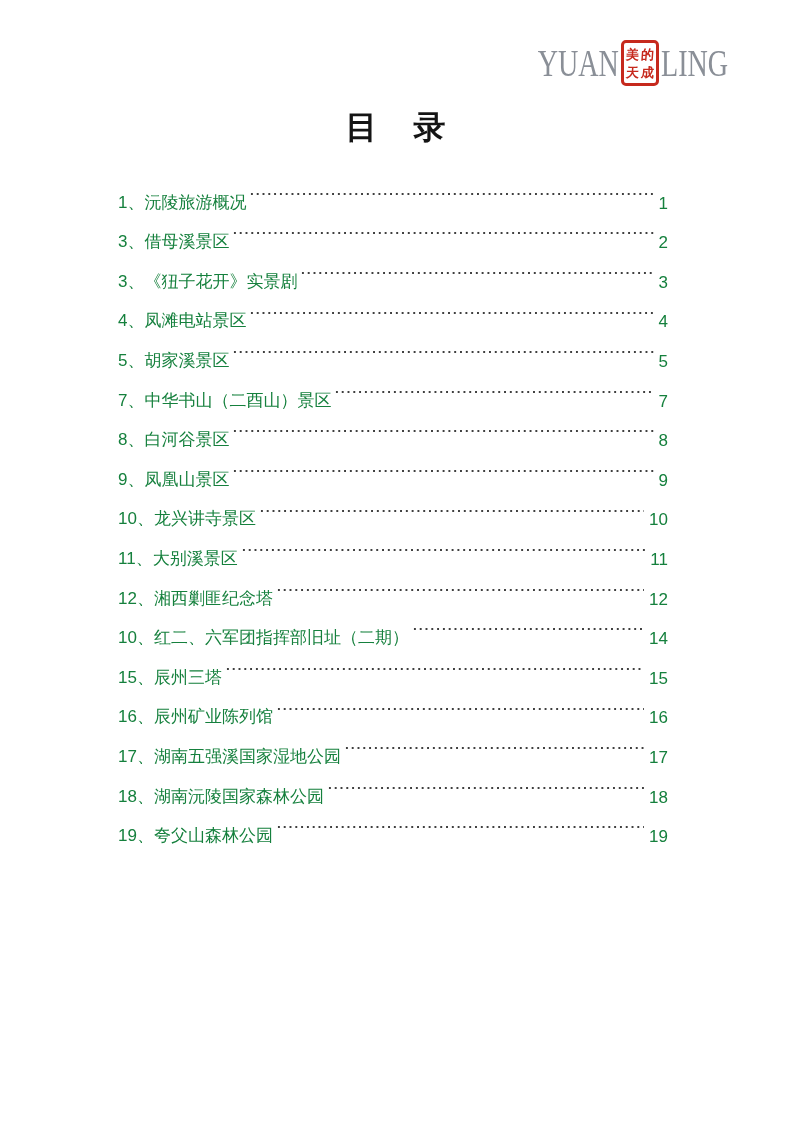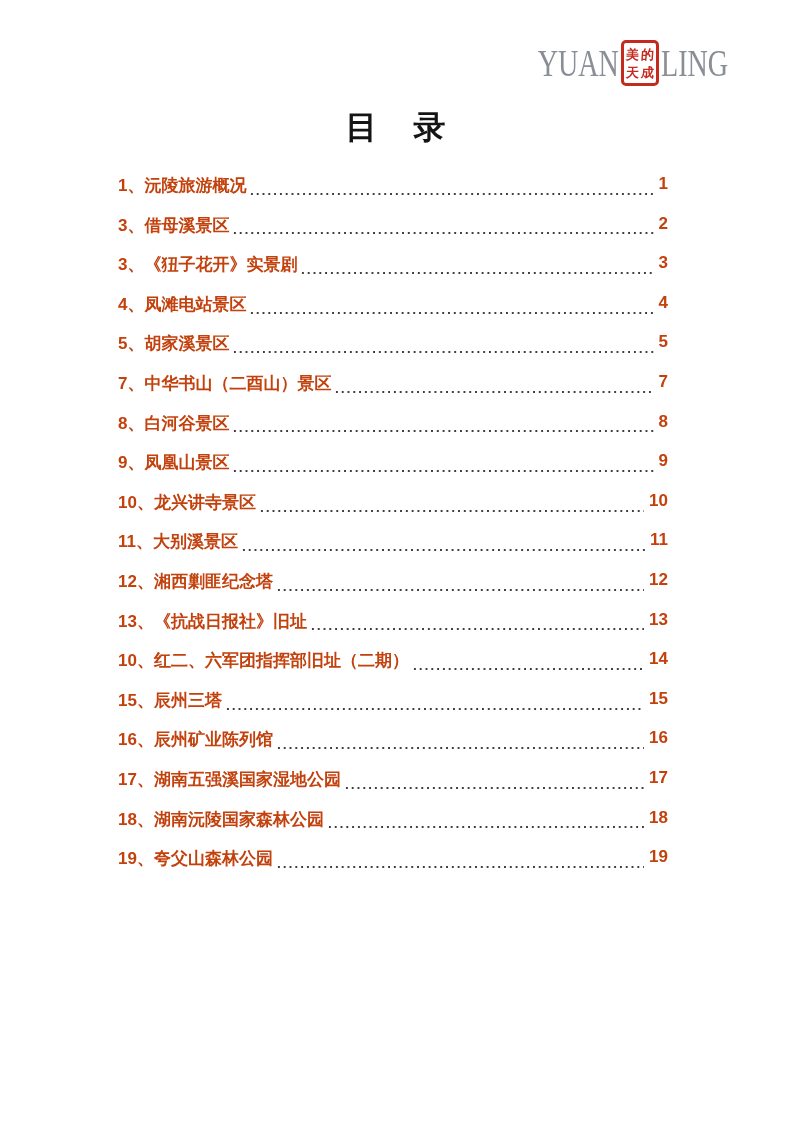--- a/index.html
+++ b/index.html
@@ -42,25 +42,24 @@
     font-family: "Liberation Serif", serif;
     font-size: 32px; font-weight: bold; color: #141414;
     letter-spacing: 2px; line-height: 1.2;
   }
 
   
   .toc {
     position: absolute; top: 174px; left: 118px; width: 550px;
   }
   .toc-row {
-    display: flex; align-items: flex-start;
+    display: flex; align-items: flex-end;
     height: 39.6px;
-    font-size: 17px; color: #c2410c;
+    font-size: 17px; color: #15803d;
     cursor: pointer;
-    font-weight: bold;
   }
   .toc-label { white-space: nowrap; }
   .toc-leader {
     flex: 1; align-self: stretch;
     margin: 0 5px 0 3px;
     background-image: radial-gradient(circle, #3f3f3f 1.2px, transparent 1.45px);
     background-size: 5.8px 5.8px;
     background-repeat: repeat-x;
     background-position: 0 center;
     min-width: 12px;
@@ -146,25 +145,20 @@
       <span class="toc-leader"></span>
       <span class="toc-page">11</span>
     </div>
 
     <div class="toc-row">
       <span class="toc-label">12、湘西剿匪纪念塔</span>
       <span class="toc-leader"></span>
       <span class="toc-page">12</span>
     </div>
 
-    <div class="toc-row">
-      <span class="toc-label">13、《抗战日报社》旧址</span>
-      <span class="toc-leader"></span>
-      <span class="toc-page">13</span>
-    </div>
 
     <div class="toc-row">
       <span class="toc-label">10、红二、六军团指挥部旧址（二期）</span>
       <span class="toc-leader"></span>
       <span class="toc-page">14</span>
     </div>
 
     <div class="toc-row">
       <span class="toc-label">15、辰州三塔</span>
       <span class="toc-leader"></span>

